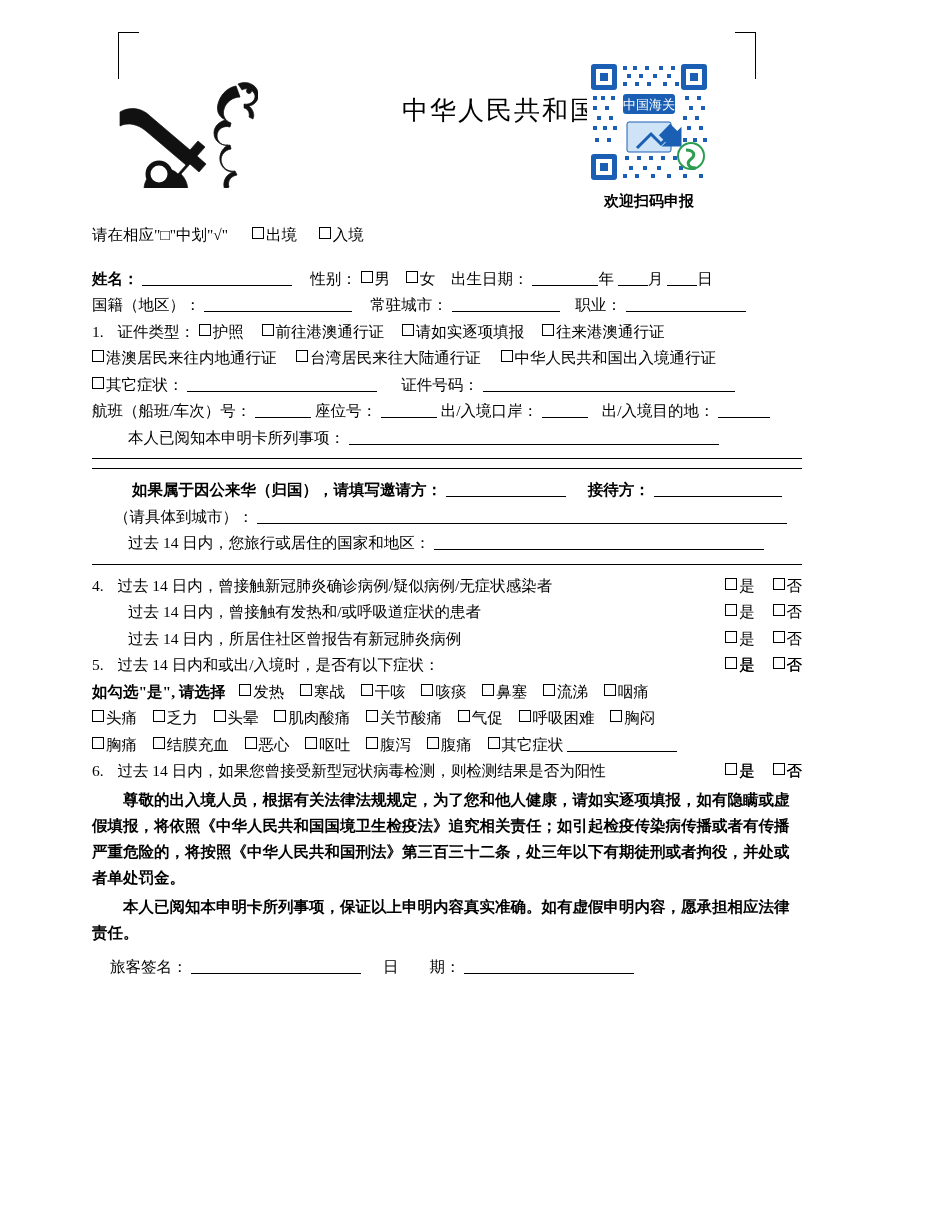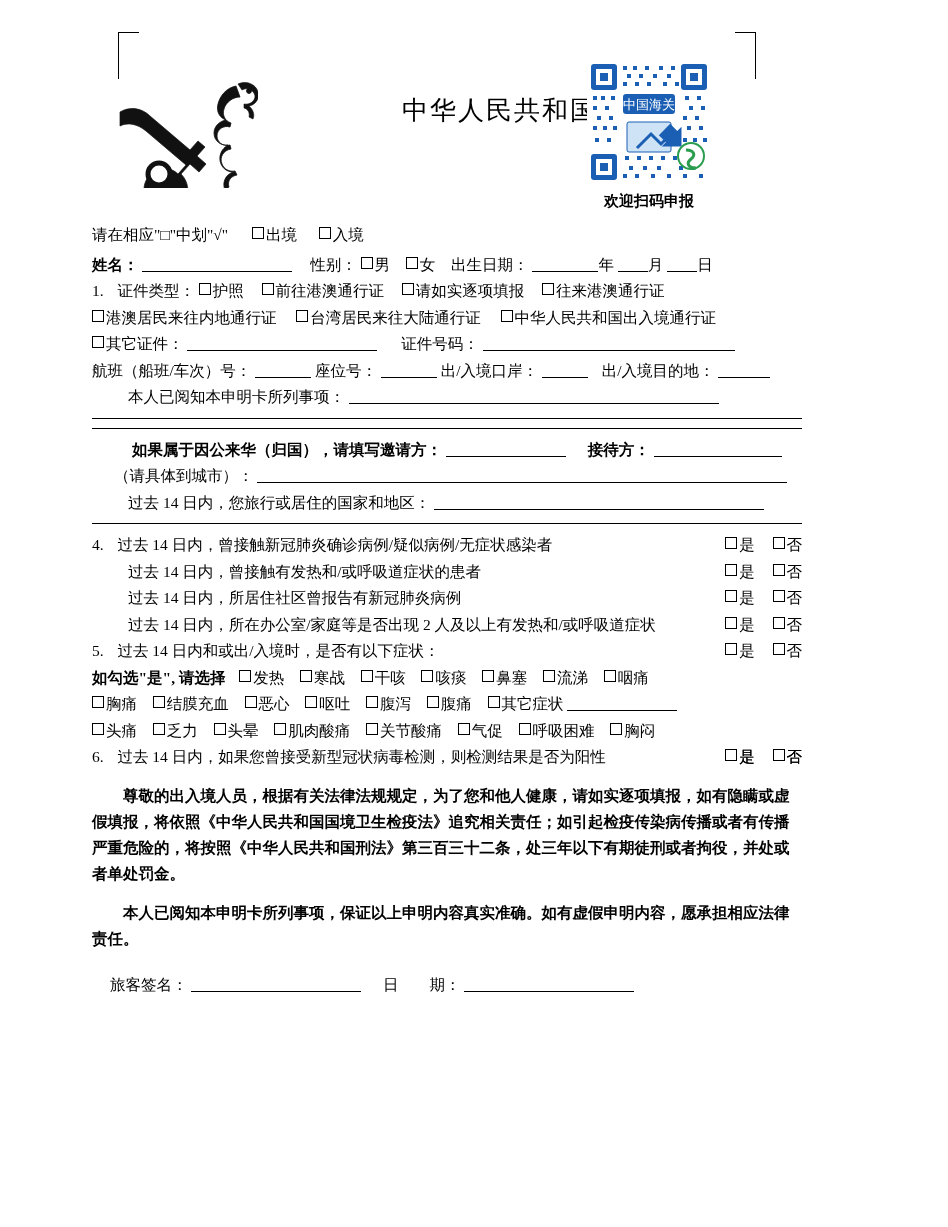--- a/index.html
+++ b/index.html
@@ -36,22 +36,22 @@
   .body{position:absolute;left:92px;top:222px;width:710px;font-size:15.5px;line-height:25.5px;}
   .row{white-space:nowrap;margin-bottom:1px;}
   .b{font-weight:bold;}
   .u{display:inline-block;border-bottom:1px solid #000;vertical-align:-2px;}
   .cb{display:inline-block;width:10px;height:10px;border:1px solid #000;margin-right:2px;vertical-align:1px;}
   .indent1{padding-left:36px;}
   .indent2{padding-left:22px;}
   .fullline{border-bottom:1px solid #000;height:1px;margin:7px 0 8px 0;}
   .qline{position:relative;}
   .ynbox{position:absolute;right:0;top:0;white-space:nowrap;}
-  .para{text-indent:2em;font-weight:bold;line-height:26px;margin-top:13px;}
-  .sign{margin-top:20px;}
+  .para{text-indent:2em;font-weight:bold;line-height:26px;margin-top:3px;}
+  .sign{margin-top:8px;}
 </style>
 </head>
 <body>
 
 <div class="page">
 
   <div class="crop tl"></div>
   <div class="crop tr"></div>
 
   <div class="header">
@@ -152,35 +152,45 @@
   <div class="body">
 
     <div class="row">
       <span>请在相应"□"中划"√"</span>
       <span style="display:inline-block;width:16px"></span>
       <span class="cb"></span><span>出境</span>
       <span style="display:inline-block;width:14px"></span>
       <span class="cb"></span><span>入境</span>
     </div>
 
-    <div class="row" style="margin-top:4px">
+    <div class="row" style="margin-top:18px">
       <span class="b">姓名：</span>
       <span class="u" style="width:150px"></span>
       <span style="display:inline-block;width:10px"></span>
       <span>性别：</span>
       <span class="cb"></span><span>男</span>
       <span style="display:inline-block;width:8px"></span>
       <span class="cb"></span><span>女</span>
       <span style="display:inline-block;width:8px"></span>
       <span>出生日期：</span>
       <span class="u" style="width:66px"></span><span>年</span>
       <span class="u" style="width:30px"></span><span>月</span>
       <span class="u" style="width:30px"></span><span>日</span>
     </div>
 
+    <div class="row">
+      <span>国籍（地区）：</span>
+      <span class="u" style="width:148px"></span>
+      <span style="display:inline-block;width:10px"></span>
+      <span>常驻城市：</span>
+      <span class="u" style="width:108px"></span>
+      <span style="display:inline-block;width:8px"></span>
+      <span>职业：</span>
+      <span class="u" style="width:120px"></span>
+    </div>
 
     <div class="row">
       <span>1.</span>
       <span style="display:inline-block;width:6px"></span>
       <span>证件类型：</span>
       <span class="cb"></span><span>护照</span>
       <span style="display:inline-block;width:10px"></span>
       <span class="cb"></span><span>前往港澳通行证</span>
       <span style="display:inline-block;width:10px"></span>
       <span class="cb"></span><span>请如实逐项填报</span>
@@ -190,21 +200,21 @@
 
     <div class="row">
       <span class="cb"></span><span>港澳居民来往内地通行证</span>
       <span style="display:inline-block;width:12px"></span>
       <span class="cb"></span><span>台湾居民来往大陆通行证</span>
       <span style="display:inline-block;width:12px"></span>
       <span class="cb"></span><span>中华人民共和国出入境通行证</span>
     </div>
 
     <div class="row">
-      <span class="cb"></span><span>其它证件：</span>
+      <span class="cb"></span><span>其它症状：</span>
       <span class="u" style="width:190px"></span>
       <span style="display:inline-block;width:16px"></span>
       <span>证件号码：</span>
       <span class="u" style="width:252px"></span>
     </div>
 
     <div class="row">
       <span>航班（船班/车次）号：</span>
       <span class="u" style="width:56px"></span>
       <span>座位号：</span>
@@ -266,21 +276,20 @@
     <div class="row qline indent1">
       <span>过去 14 日内，所居住社区曾报告有新冠肺炎病例</span>
       <span class="ynbox">
         <span class="cb"></span><span>是</span>
         <span style="display:inline-block;width:10px"></span>
         <span class="cb"></span><span>否</span>
       </span>
     </div>
 
     <div class="row qline indent1">
-      <span>过去 14 日内，所在办公室/家庭等是否出现 2 人及以上有发热和/或呼吸道症状</span>
       <span class="ynbox">
         <span class="cb"></span><span>是</span>
         <span style="display:inline-block;width:10px"></span>
         <span class="cb"></span><span>否</span>
       </span>
     </div>
 
     <div class="row qline">
       <span>5.</span>
       <span style="display:inline-block;width:6px"></span>
@@ -304,52 +313,52 @@
       <span class="cb"></span><span>咳痰</span>
       <span style="display:inline-block;width:8px"></span>
       <span class="cb"></span><span>鼻塞</span>
       <span style="display:inline-block;width:8px"></span>
       <span class="cb"></span><span>流涕</span>
       <span style="display:inline-block;width:8px"></span>
       <span class="cb"></span><span>咽痛</span>
     </div>
 
     <div class="row">
+      <span class="cb"></span><span>头痛</span>
+      <span style="display:inline-block;width:8px"></span>
+      <span class="cb"></span><span>乏力</span>
+      <span style="display:inline-block;width:8px"></span>
+      <span class="cb"></span><span>头晕</span>
+      <span style="display:inline-block;width:8px"></span>
+      <span class="cb"></span><span>肌肉酸痛</span>
+      <span style="display:inline-block;width:8px"></span>
+      <span class="cb"></span><span>关节酸痛</span>
+      <span style="display:inline-block;width:8px"></span>
+      <span class="cb"></span><span>气促</span>
+      <span style="display:inline-block;width:8px"></span>
+      <span class="cb"></span><span>呼吸困难</span>
+      <span style="display:inline-block;width:8px"></span>
+      <span class="cb"></span><span>胸闷</span>
+    </div>
+
+    <div class="row">
       <span class="cb"></span><span>胸痛</span>
       <span style="display:inline-block;width:8px"></span>
       <span class="cb"></span><span>结膜充血</span>
       <span style="display:inline-block;width:8px"></span>
       <span class="cb"></span><span>恶心</span>
       <span style="display:inline-block;width:8px"></span>
       <span class="cb"></span><span>呕吐</span>
       <span style="display:inline-block;width:8px"></span>
       <span class="cb"></span><span>腹泻</span>
       <span style="display:inline-block;width:8px"></span>
       <span class="cb"></span><span>腹痛</span>
       <span style="display:inline-block;width:8px"></span>
       <span class="cb"></span><span>其它症状</span>
       <span class="u" style="width:110px"></span>
-    </div>
-
-    <div class="row">
-      <span class="cb"></span><span>头痛</span>
-      <span style="display:inline-block;width:8px"></span>
-      <span class="cb"></span><span>乏力</span>
-      <span style="display:inline-block;width:8px"></span>
-      <span class="cb"></span><span>头晕</span>
-      <span style="display:inline-block;width:8px"></span>
-      <span class="cb"></span><span>肌肉酸痛</span>
-      <span style="display:inline-block;width:8px"></span>
-      <span class="cb"></span><span>关节酸痛</span>
-      <span style="display:inline-block;width:8px"></span>
-      <span class="cb"></span><span>气促</span>
-      <span style="display:inline-block;width:8px"></span>
-      <span class="cb"></span><span>呼吸困难</span>
-      <span style="display:inline-block;width:8px"></span>
-      <span class="cb"></span><span>胸闷</span>
     </div>
 
     <div class="row qline indent1">
       <span class="ynbox">
         <span class="cb"></span><span>是</span>
         <span style="display:inline-block;width:10px"></span>
         <span class="cb"></span><span>否</span>
       </span>
     </div>
 

